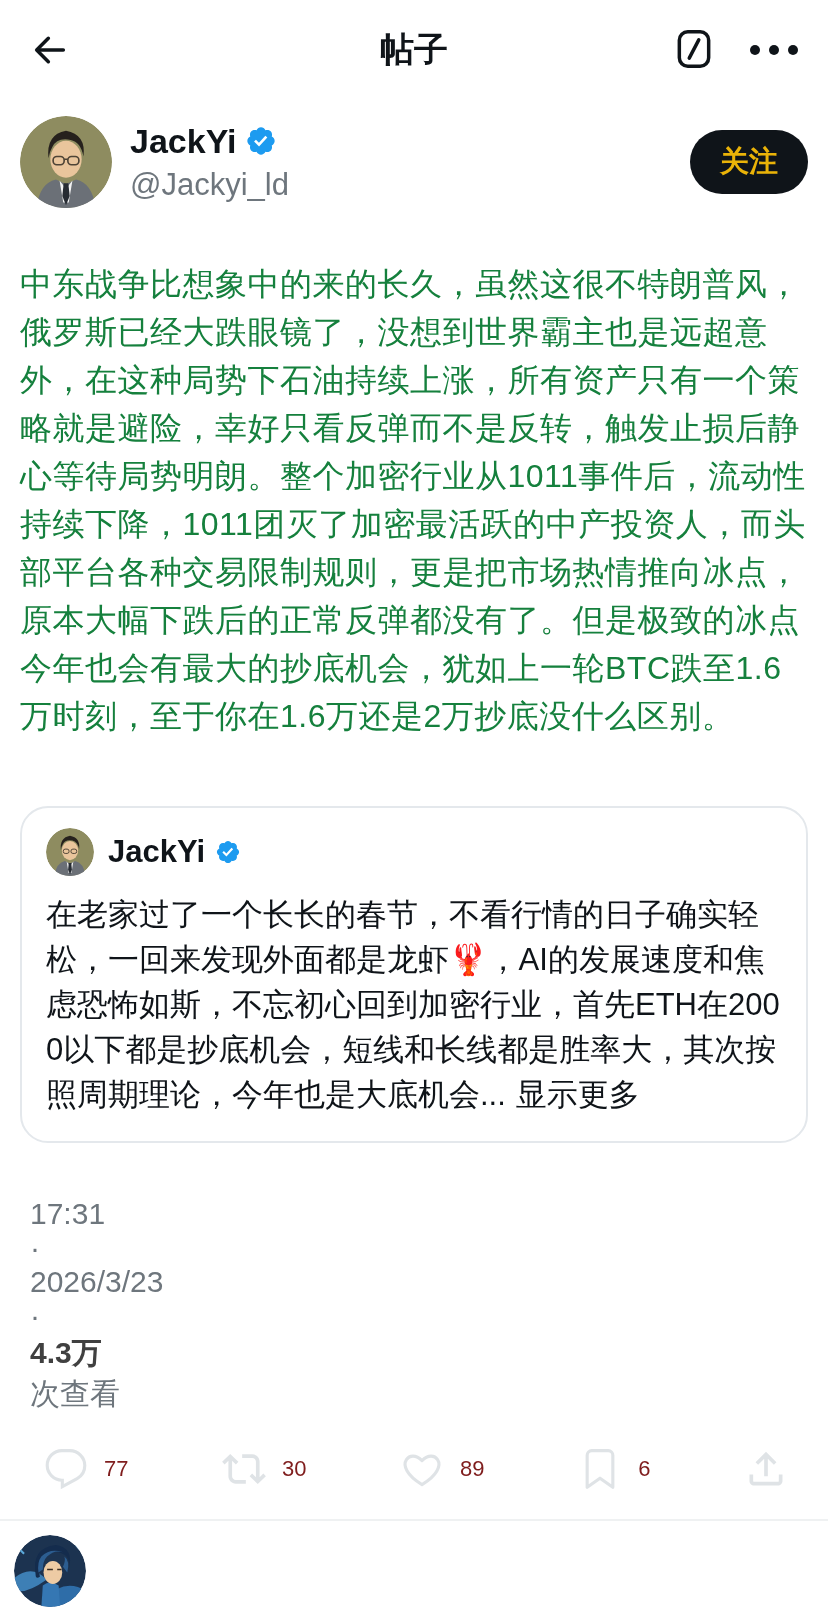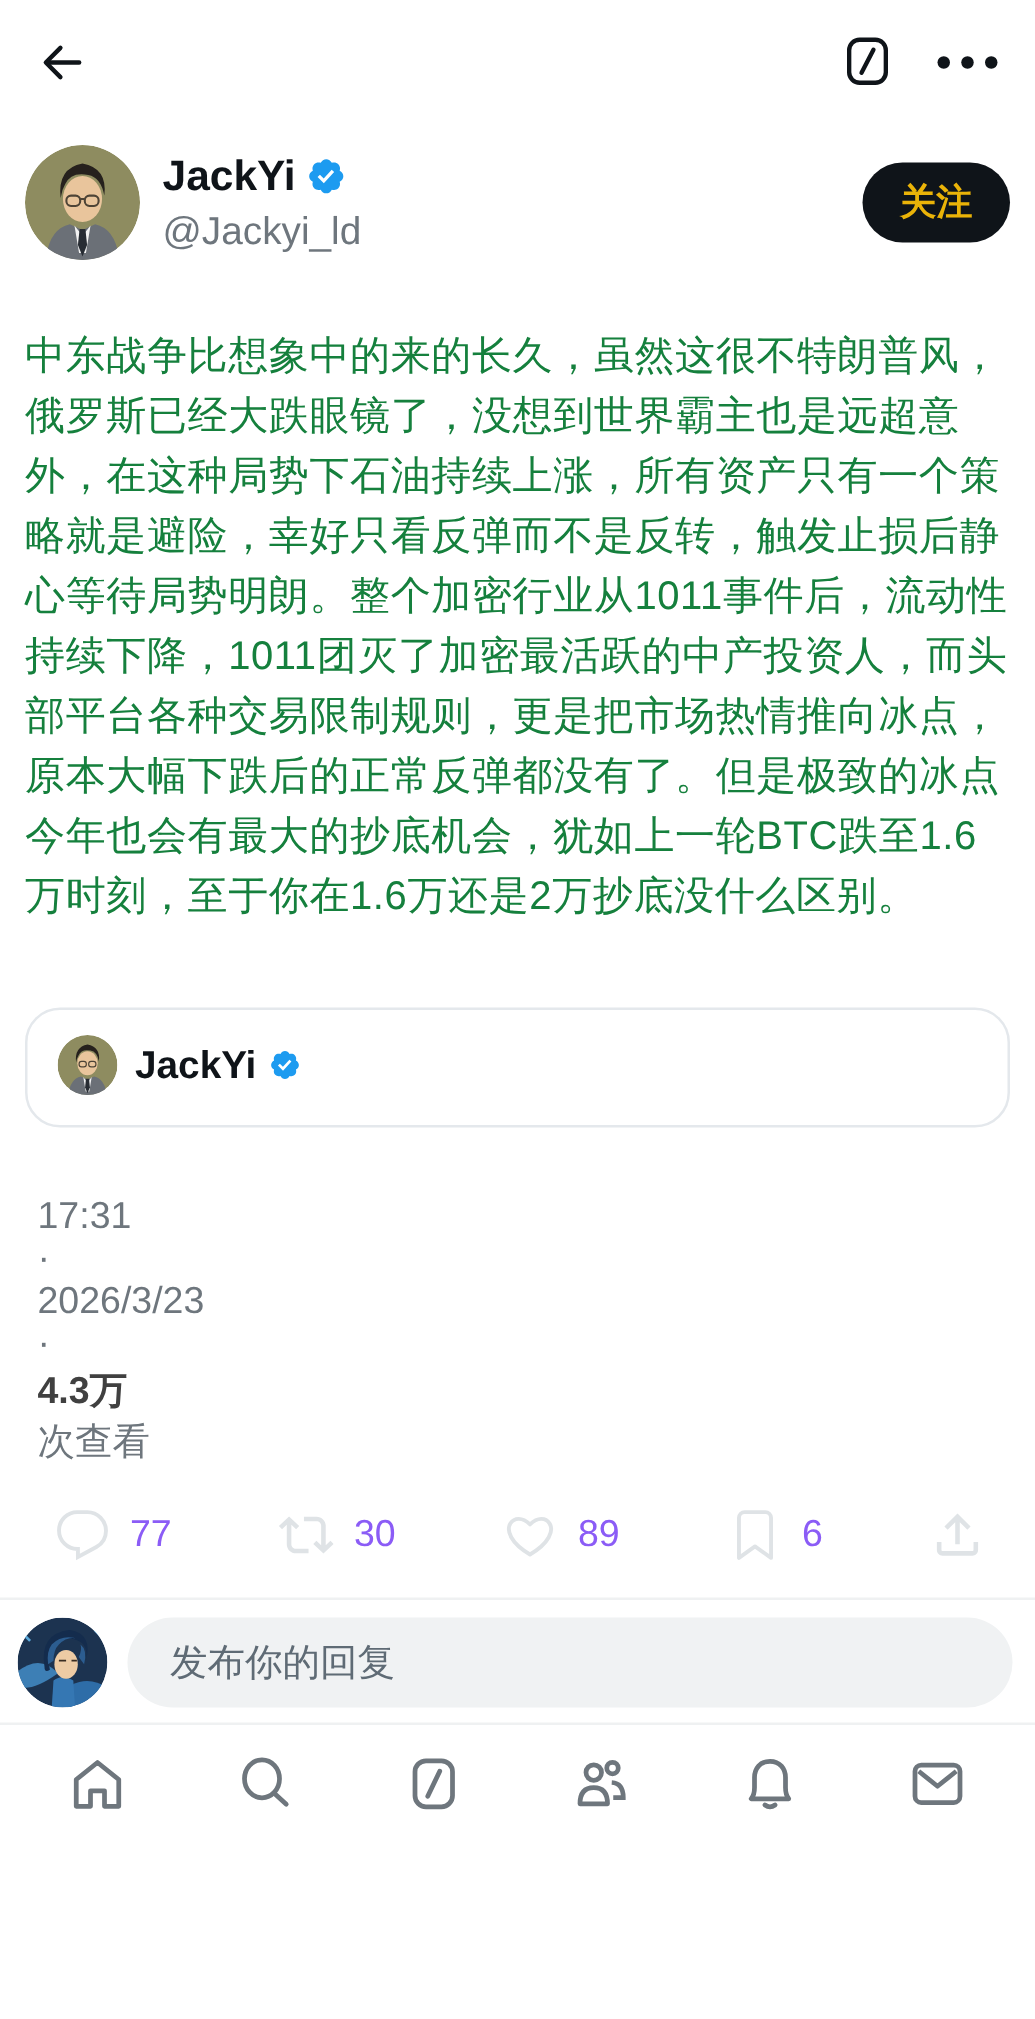--- a/index.html
+++ b/index.html
@@ -65,21 +65,21 @@
   .meta-row .views-label { margin-left:10px; }
 
   
   .action-bar {
     margin-top:30px; padding:0 40px 0 44px; height:48px;
     display:flex; align-items:center; justify-content:space-between;
     color:#dfe3e6;
   }
   .action { display:flex; align-items:center; gap:16px; cursor:pointer; color:#dfe3e6; }
   .action svg { width:44px; height:44px; }
-  .action .count { font-size:30px; color:#8b5cf6; }
+  .action .count { font-size:22px; color:#7f1d1d; }
 
   .divider { height:2px; background:#eff1f2; margin-top:26px; }
 
   
   .composer { display:flex; align-items:center; padding:14px 18px 12px 14px; gap:16px; }
   .avatar-reply { width:72px; height:72px; border-radius:50%; overflow:hidden; flex:0 0 72px; }
   .reply-pill {
     flex:1; height:72px; background:#f0f2f3; border-radius:36px;
     display:flex; align-items:center; padding-left:34px; cursor:text;
   }
@@ -98,20 +98,21 @@
 </head>
 <body>
 
 <div class="topbar">
   <div class="back">
     <svg viewBox="0 0 24 24" fill="none" stroke="currentColor" stroke-width="2.1" stroke-linecap="round" stroke-linejoin="round">
       <path d="M20 12H5"></path>
         <path d="M11 5l-7 7 7 7"></path>
     </svg>
   </div>
+  <div class="title">帖子</div>
   <div class="right">
     <div class="grok">
       <svg viewBox="0 0 24 24" fill="none" stroke="currentColor" stroke-width="1.9">
         <rect x="4" y="2.6" width="16" height="18.8" rx="4.6"></rect>
         <line x1="14.6" y1="7" x2="9.4" y2="17" stroke-linecap="round"></line>
       </svg>
     </div>
     <div class="dots">
         <i></i>
         <i></i>
@@ -160,20 +161,23 @@
         <path d="M18 100 Q21 73 39 69 L50 74 L61 69 Q79 73 82 100 Z" fill="#6b7077"></path>
         <path d="M43 70 L50 79 L57 70 L53 94 L47 94 Z" fill="#f2f2f2"></path>
         <path d="M47.5 73 L52.5 73 L54 87 L50 97 L46 87 Z" fill="#272c33"></path>
       </svg>
     </div>
     <span class="quote-name">JackYi</span>
     <svg class="badge-sm" viewBox="0 0 24 24" fill="#1d9bf0">
       <path d="M22.25 12c0-1.43-.88-2.67-2.19-3.34.46-1.39.2-2.9-.81-3.91s-2.52-1.27-3.91-.81c-.66-1.31-1.91-2.19-3.34-2.19s-2.67.88-3.33 2.19c-1.4-.46-2.91-.2-3.92.81s-1.26 2.52-.8 3.91c-1.31.67-2.2 1.91-2.2 3.34s.89 2.67 2.2 3.34c-.46 1.39-.21 2.9.8 3.91s2.52 1.26 3.91.81c.67 1.31 1.91 2.19 3.34 2.19s2.68-.88 3.34-2.19c1.39.45 2.9.2 3.91-.81s1.27-2.52.81-3.91c1.31-.67 2.19-1.91 2.19-3.34zm-11.71 4.2L6.8 12.46l1.41-1.42 2.26 2.26 4.8-5.23 1.47 1.36-6.2 6.77z"></path>
     </svg>
   </div>
+  <div class="quote-text">
+    <span>在老家过了一个长长的春节，不看行情的日子确实轻松，一回来发现外面都是龙虾🦞，AI的发展速度和焦虑恐怖如斯，不忘初心回到加密行业，首先ETH在2000以下都是抄底机会，短线和长线都是胜率大，其次按照周期理论，今年也是大底机会...</span><span class="show-more">显示更多</span>
+  </div>
 </div>
 
 <div class="meta-row">
   <span>17:31</span>
   <span class="sep">·</span>
   <span>2026/3/23</span>
   <span class="sep">·</span>
   <span class="views-count">4.3万</span>
   <span class="views-label">次查看</span>
 </div>
@@ -221,23 +225,20 @@
       <path d="M40 70 Q50 62 62 70 L64 100 L38 100 Z" fill="#3577b3"></path>
       <ellipse cx="54" cy="52" rx="13" ry="16" fill="#edcba4"></ellipse>
       <path d="M30 55 Q24 18 58 14 Q84 18 76 48 Q80 28 62 24 Q44 20 38 36 Q33 44 36 58 Q30 62 30 55 Z" fill="#142c4d"></path>
       <path d="M38 30 Q50 18 68 24 Q56 20 46 30 Q40 36 40 48 L34 52 Q32 38 38 30 Z" fill="#2c5d90"></path>
       <path d="M70 30 Q78 36 74 52 L68 44 Q72 36 70 30 Z" fill="#2c5d90"></path>
       <path d="M46 48 L54 48" stroke="#3a2d22" stroke-width="2"></path>
       <path d="M60 48 L66 48" stroke="#3a2d22" stroke-width="2"></path>
       <path d="M8 20 L14 26 M86 14 L92 20 M12 88 L18 94" stroke="#5ba8d9" stroke-width="3"></path>
     </svg>
   </div>
-  <div class="reply-pill">
-    <span class="placeholder">发布你的回复</span>
-  </div>
 </div>
 
 <div class="divider2"></div>
 
 <div class="bottom-nav">
   <div class="nav-item">
     <svg viewBox="0 0 24 24" fill="none" stroke="currentColor" stroke-width="1.9" stroke-linejoin="round">
       <path d="M3.5 10.3 L12 3.5 L20.5 10.3 V21 H14.8 V14.8 H9.2 V21 H3.5 Z"></path>
     </svg>
   </div>

